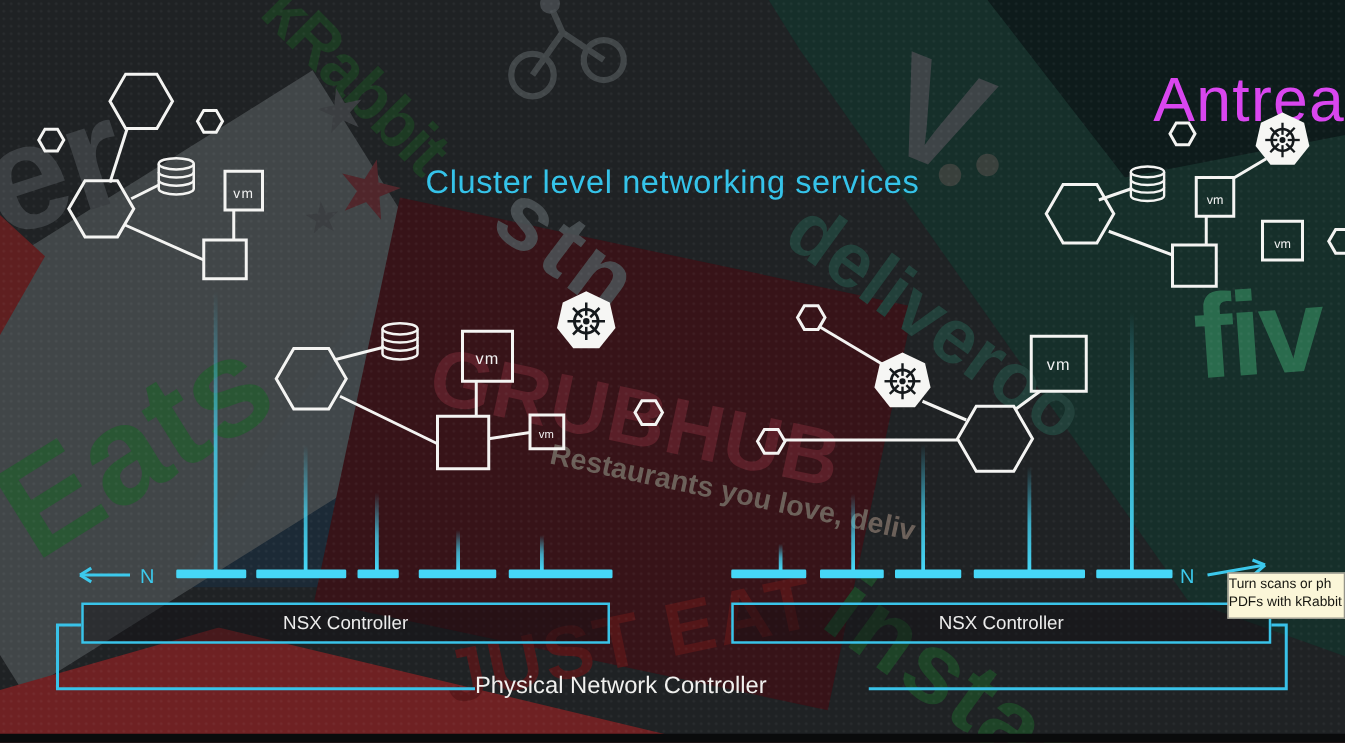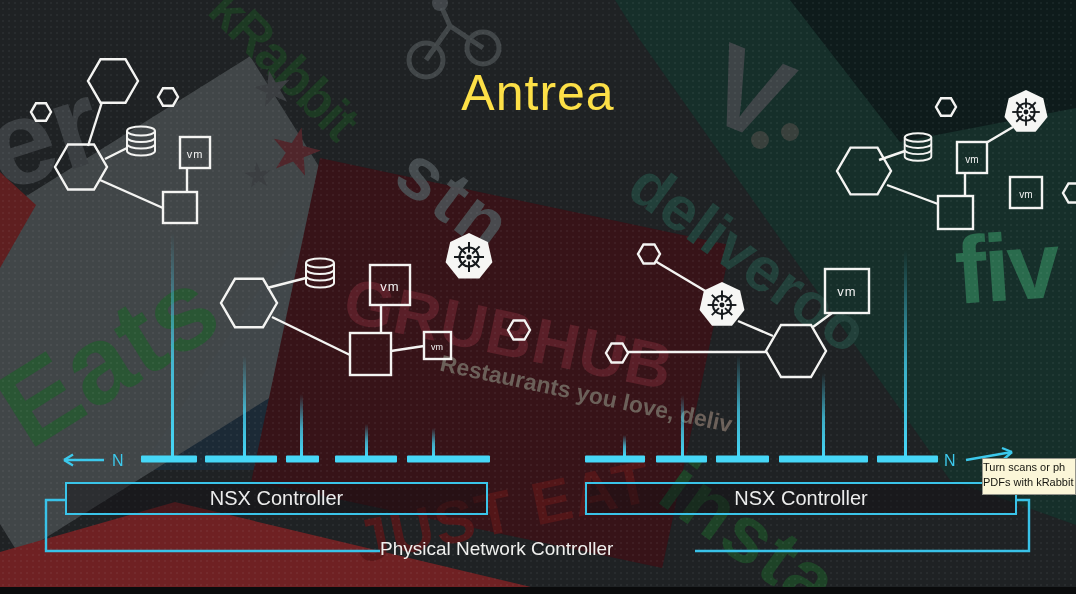--- a/index.html
+++ b/index.html
@@ -8,30 +8,30 @@
   #stage *{box-sizing:border-box;}
   .abs{position:absolute;}
   
   .bg-layer{position:absolute;inset:0;z-index:1;}
   .bg-shape{position:absolute;}
   .bg-text{position:absolute;font-weight:800;transform-origin:0 0;white-space:nowrap;line-height:1;}
   .dots{position:absolute;inset:0;z-index:2;pointer-events:none;
         background-image:radial-gradient(rgba(220,230,235,0.05) 1px, transparent 1.3px);
         background-size:6px 6px;}
   
-  .title{position:absolute;left:0;right:0;top:64px;z-index:3;text-align:center;
-         font-size:50px;font-weight:400;color:#fde047;letter-spacing:1px;}
+  .title{position:absolute;left:0;right:0;top:51px;z-index:3;text-align:right;
+         font-size:50px;font-weight:400;color:#d946ef;letter-spacing:1px;}
   .subtitle{position:absolute;left:0;right:0;top:130px;z-index:3;text-align:center;
          font-size:26px;font-weight:400;color:#35c3e9;letter-spacing:0.5px;}
   
   svg.diagram{position:absolute;left:0;top:0;z-index:3;}
   
   .nsx-box{position:absolute;top:482px;height:33px;z-index:4;
            border:2px solid #3ac4e9;background:rgba(16,15,19,0.42);
-           color:#ececec;font-size:20px;display:flex;align-items:center;justify-content:center;}
+           color:#ececec;font-size:15px;display:flex;align-items:center;justify-content:center;}
   .pnc{position:absolute;left:380px;top:538px;width:315px;z-index:4;text-align:left;
        color:#f0f0ee;font-size:19px;font-weight:400;}
   
   .tooltip{position:absolute;left:982px;top:458px;width:94px;height:37px;z-index:6;
            background:#fbf6d8;border:1px solid #94948a;padding:1px 0;
            font-size:11px;line-height:14.5px;color:#15150f;white-space:nowrap;overflow:hidden;}
   .bottom-bar{position:absolute;left:0;bottom:0;width:100%;height:7px;background:#0a0b0c;z-index:5;}
 </style>
 </head>
 <body>
@@ -80,20 +80,21 @@
     </svg>
     <svg class="abs" style="left:748px;top:118px;" width="60" height="40" viewBox="0 0 60 40">
       <circle cx="12" cy="22" r="9" fill="#39403c"></circle>
       <circle cx="42" cy="14" r="9" fill="#39403c"></circle>
     </svg>
   </div>
 
   <div class="dots"></div>
 
   <div class="title">Antrea</div>
+  <div class="subtitle">Cluster level networking services</div>
 
   <svg class="diagram" width="1076" height="594" viewBox="0 0 1076 594">
     <defs>
       <linearGradient id="vfade" x1="0" y1="0" x2="0" y2="1">
         <stop offset="0" stop-color="#46d7f7" stop-opacity="0"></stop>
         <stop offset="0.55" stop-color="#46d7f7" stop-opacity="0.75"></stop>
         <stop offset="1" stop-color="#46d7f7"></stop>
       </linearGradient>
       <g id="k8s">
         <polygon points="0,-24 18.8,-15 23.4,5.3 10.4,21.6 -10.4,21.6 -23.4,5.3 -18.8,-15" fill="#f6f6f4"></polygon>

